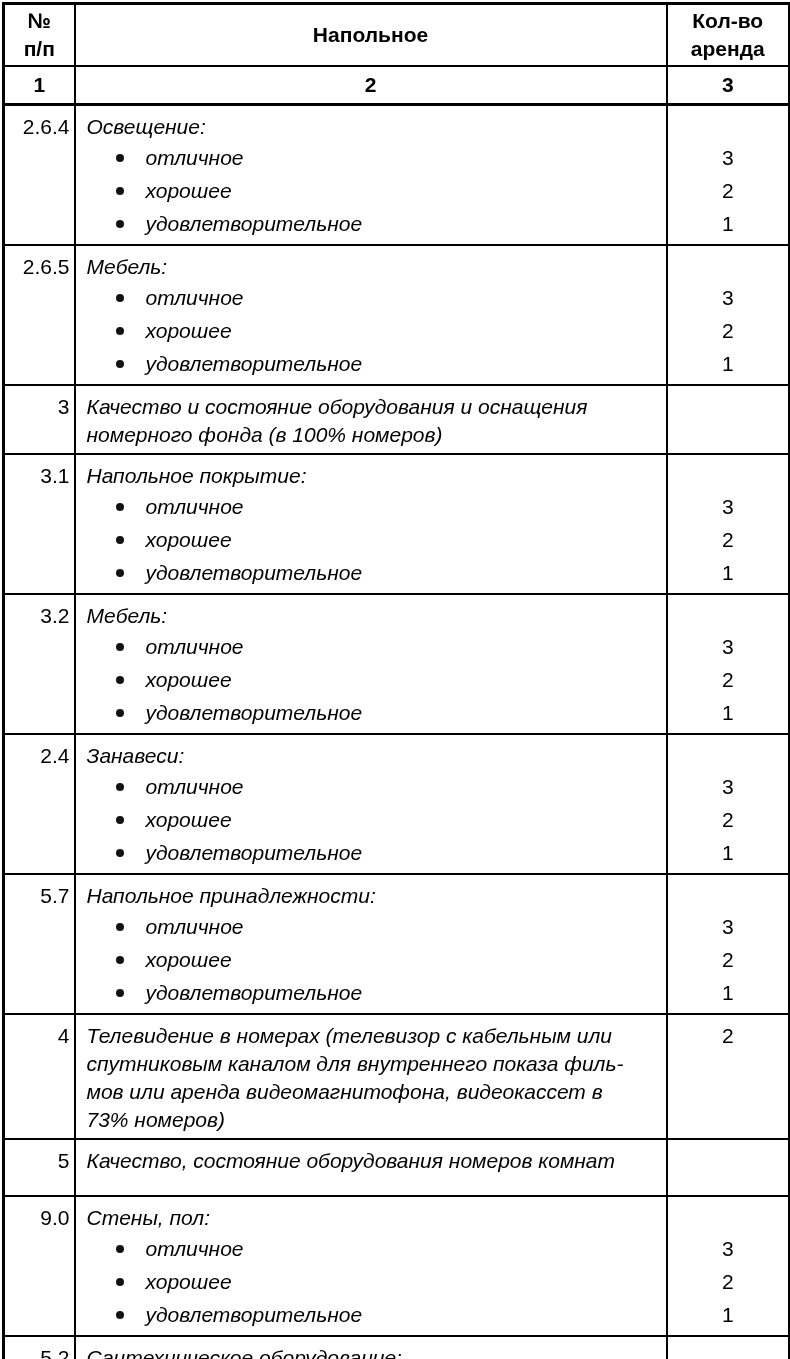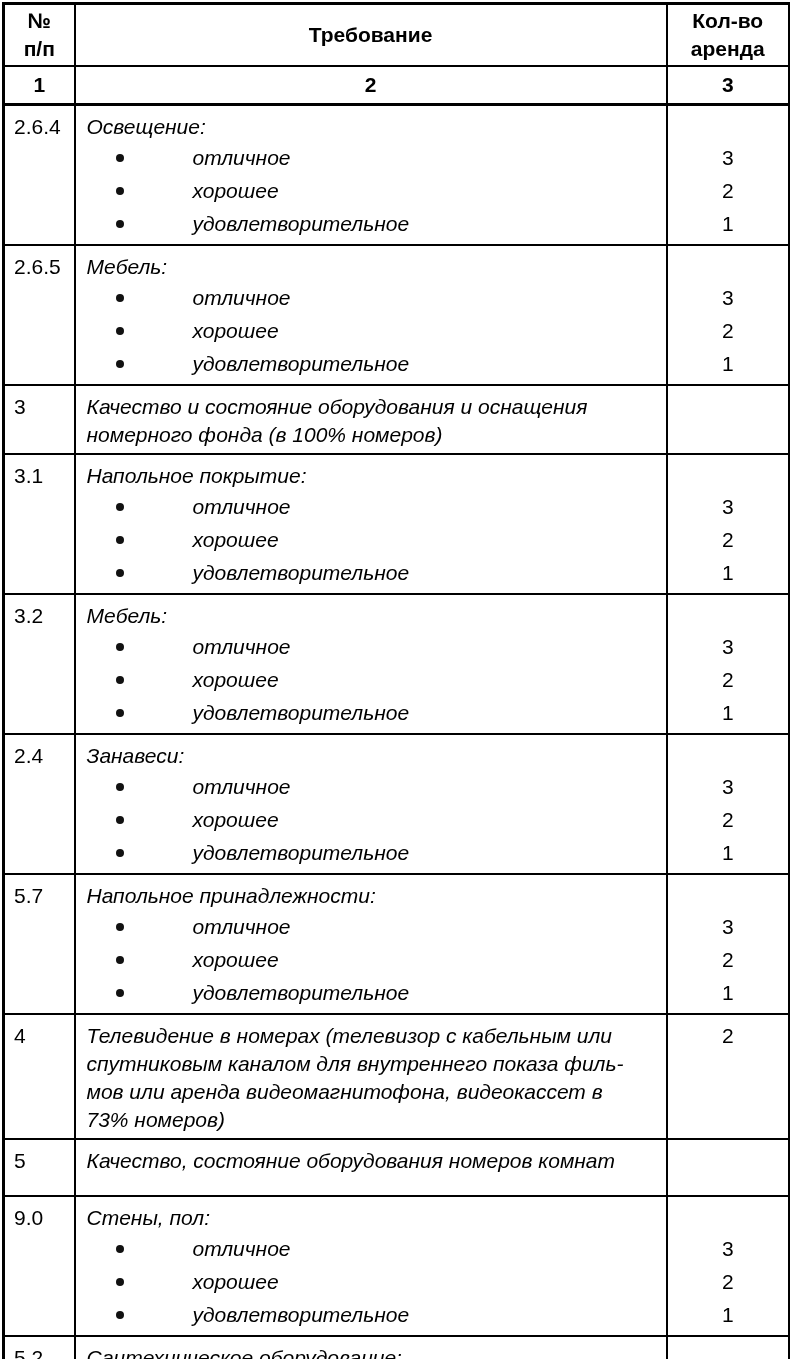--- a/index.html
+++ b/index.html
@@ -34,21 +34,21 @@
   thead th {
     font-weight: bold;
     text-align: center;
     vertical-align: middle;
     white-space: pre-line;
   }
   tr.head-row th { height: 60px; }
   tr.numline-row th { height: 36px; border-bottom: 3px solid #000000; }
   td.c-num {
     padding: 7px 4px 4px 9px;
-    text-align: left;
+    text-align: right;
   }
   td.c-req {
     padding: 7px 6px 4px 11px;
     font-style: italic;
   }
   td.c-pts {
     padding: 7px 0 4px 0;
     text-align: center;
   }
   .title {
@@ -57,21 +57,20 @@
   }
   ul.bullets {
     list-style: none;
     margin: 0;
     padding: 0;
   }
   ul.bullets li {
     height: 33px;
     display: flex;
     align-items: center;
-    gap: 47px;
   }
   .dot {
     width: 8px;
     height: 8px;
     border-radius: 50%;
     background: #111111;
     margin-left: 29px;
     margin-right: 22px;
     flex: 0 0 auto;
   }
@@ -93,21 +92,21 @@
 <table class="doc-table">
   <colgroup>
     <col class="c1">
     <col class="c2">
     <col class="c3">
   </colgroup>
   <thead>
     <tr class="head-row">
       <th>№
 п/п</th>
-      <th>Требование</th>
+      <th>Напольное</th>
       <th>Кол-во
 аренда</th>
     </tr>
     <tr class="numline-row">
       <th>1</th>
       <th>2</th>
       <th>3</th>
     </tr>
   </thead>
   <tbody id="rows">

